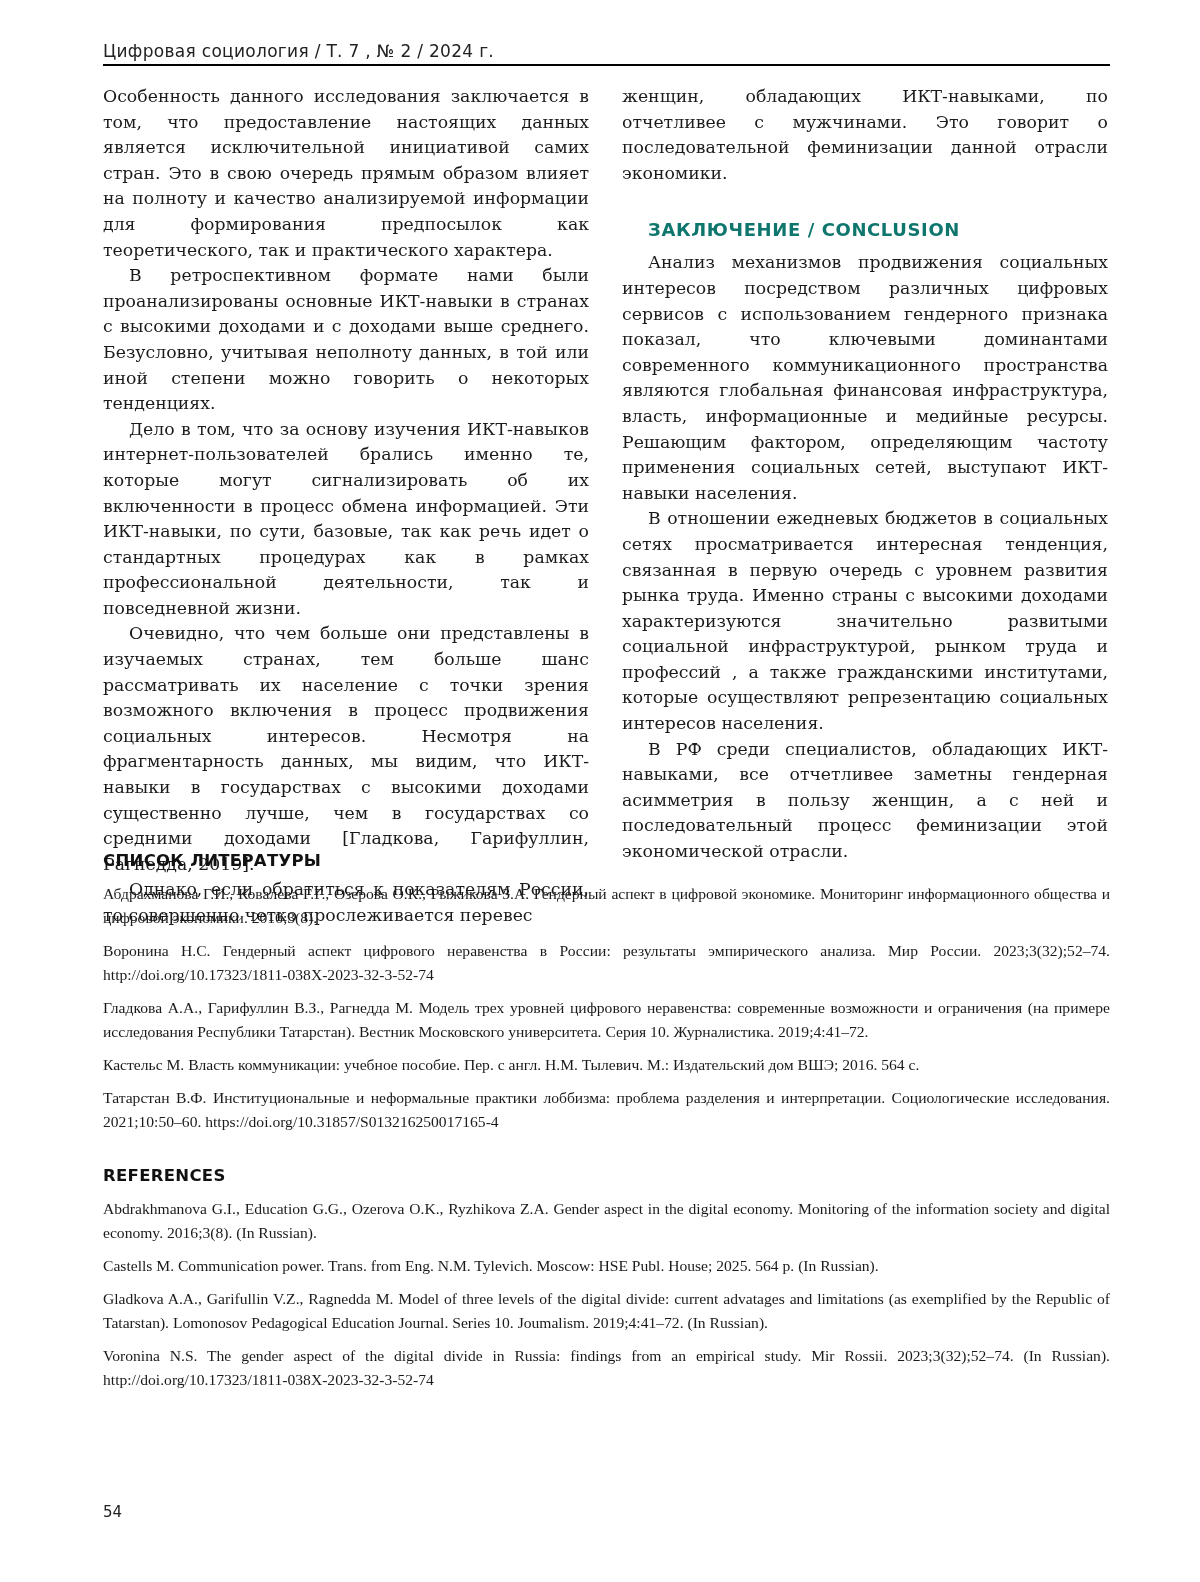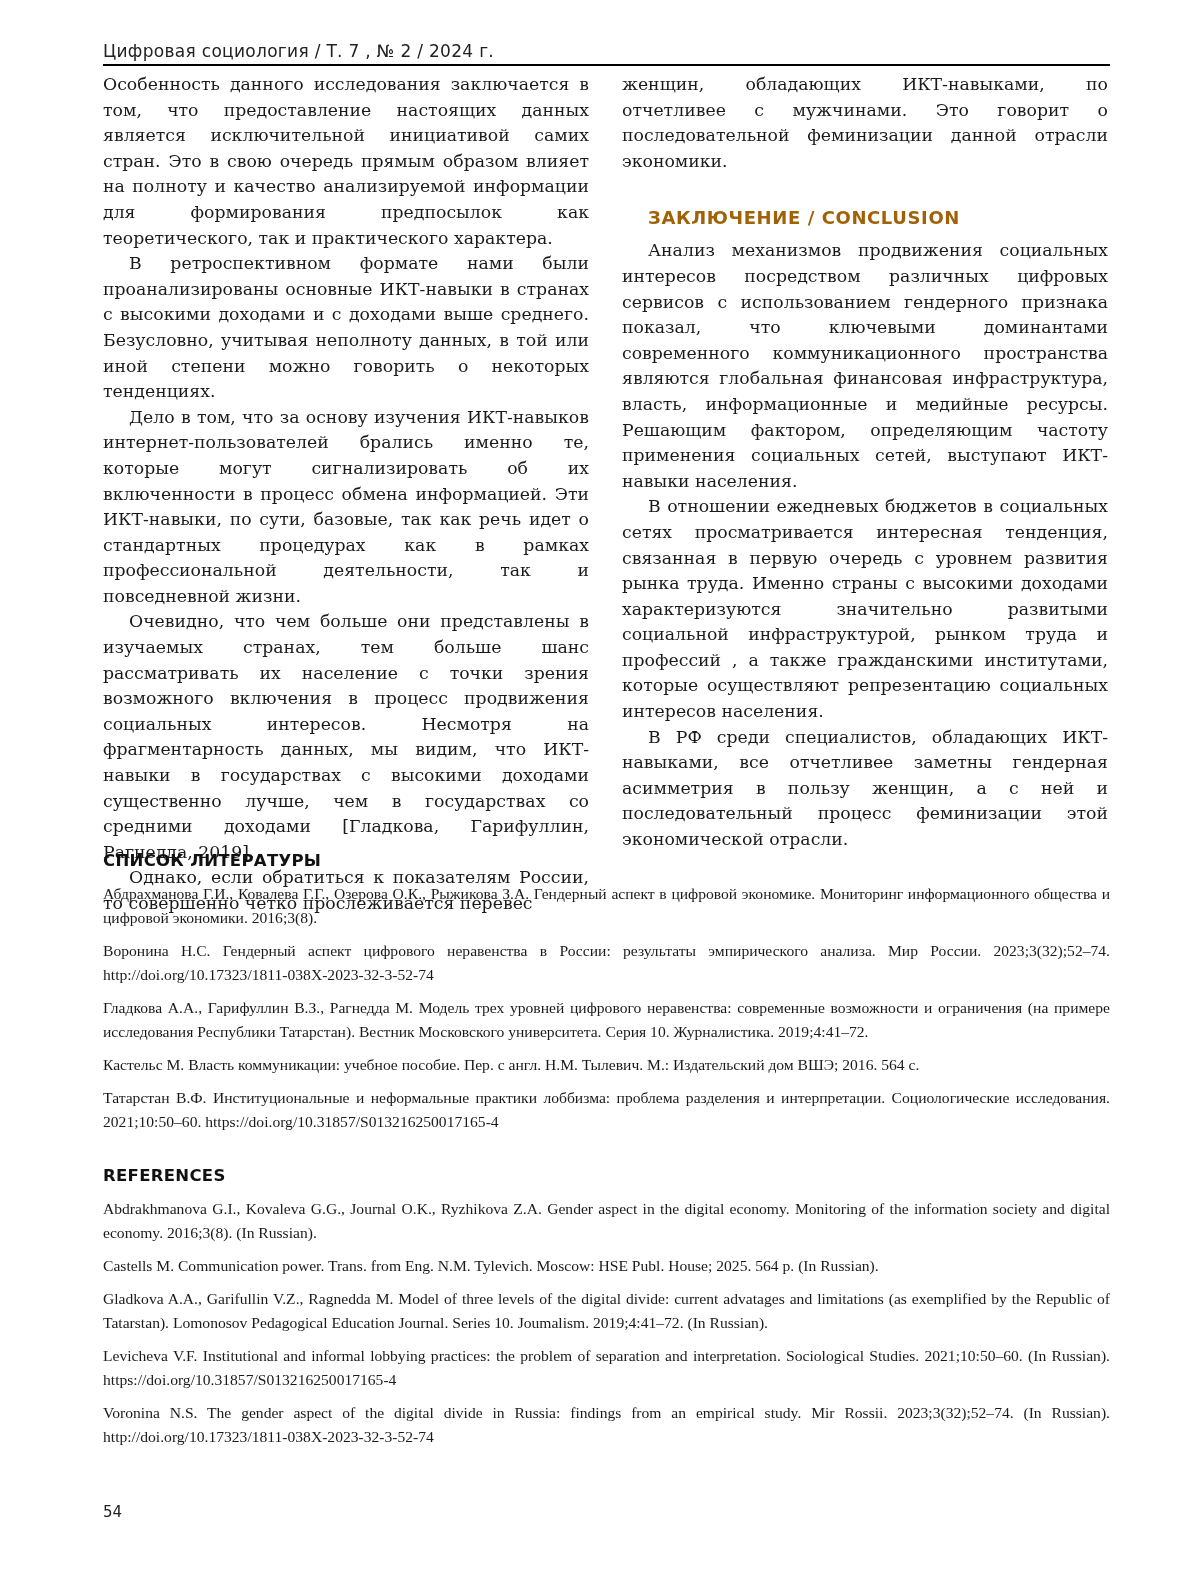--- a/index.html
+++ b/index.html
@@ -4,31 +4,31 @@
 <style>
   html, body { margin: 0; padding: 0; background: #ffffff; }
   body { width: 1200px; height: 1582px; position: relative; overflow: hidden; color: #1a1a1a; }
   .header {
     position: absolute; left: 103px; top: 40px; width: 1007px; height: 24px;
     border-bottom: 2px solid #000000;
     font-family: "DejaVu Sans", sans-serif; font-size: 17px; letter-spacing: 0.3px; color: #222;
     line-height: 22px;
   }
   .col {
-    position: absolute; top: 72px; width: 486px;
+    position: absolute; top: 84px; width: 486px;
     font-family: "DejaVu Serif", serif; font-size: 17.3px; line-height: 25.6px; color: #1a1a1a;
     text-align: justify;
   }
   .col.left { left: 103px; }
   .col.right { left: 622px; }
   .col p { margin: 0; text-indent: 26px; hyphens: manual; }
   .col p.noindent { text-indent: 0; }
   .section-title {
     font-family: "DejaVu Sans", sans-serif; font-weight: bold; font-size: 18px; letter-spacing: 0.6px;
-    margin: 32px 0 8px 26px; line-height: 24px; color: #a16207;
+    margin: 32px 0 8px 26px; line-height: 24px; color: #0f766e;
   }
   .refs { position: absolute; left: 103px; width: 1007px; font-family: "Liberation Serif", serif; font-size: 15.6px; line-height: 24px; color: #1a1a1a; }
   .refs.ru { top: 848px; }
   .refs.en { top: 1163px; }
   .refs h2 {
     font-family: "DejaVu Sans", sans-serif; font-weight: bold; font-size: 16.5px; margin: 0 0 8px 0; line-height: 26px; letter-spacing: 0.3px; color: #111;
   }
   .ref { margin: 0 0 9px 0; text-align: justify; }
   .ref .authors { }
   .page-number { position: absolute; left: 103px; top: 1503px; font-family: "DejaVu Sans", sans-serif; font-size: 15px; color: #222; }
@@ -60,20 +60,19 @@
   <h2>СПИСОК ЛИТЕРАТУРЫ</h2>
   <div class="ref"><span class="authors">Абдрахманова Г.И., Ковалева Г.Г., Озерова О.К., Рыжикова З.А.</span><span> Гендерный аспект в цифровой экономике. Мониторинг информационного общества и цифровой экономики. 2016;3(8).</span></div>
   <div class="ref"><span class="authors">Воронина Н.С.</span><span> Гендерный аспект цифрового неравенства в России: результаты эмпирического анализа. Мир России. 2023;3(32);52–74. http://doi.org/10.17323/1811-038X-2023-32-3-52-74</span></div>
   <div class="ref"><span class="authors">Гладкова А.А., Гарифуллин В.З., Рагнедда М.</span><span> Модель трех уровней цифрового неравенства: современные возможности и ограничения (на примере исследования Республики Татарстан). Вестник Московского университета. Серия 10. Журналистика. 2019;4:41–72.</span></div>
   <div class="ref"><span class="authors">Кастельс М.</span><span> Власть коммуникации: учебное пособие. Пер. с англ. Н.М. Тылевич. М.: Издательский дом ВШЭ; 2016. 564 с.</span></div>
   <div class="ref"><span class="authors">Татарстан В.Ф.</span><span> Институциональные и неформальные практики лоббизма: проблема разделения и интерпретации. Социологические исследования. 2021;10:50–60. https://doi.org/10.31857/S013216250017165-4</span></div>
 </div>
 
 <div class="refs en">
   <h2>REFERENCES</h2>
-  <div class="ref"><span class="authors">Abdrakhmanova G.I., Kovaleva G.G., Journal O.K., Ryzhikova Z.A.</span><span> Gender aspect in the digital economy. Monitoring of the information society and digital economy. 2016;3(8). (In Russian).</span></div>
+  <div class="ref"><span class="authors">Abdrakhmanova G.I., Education G.G., Ozerova O.K., Ryzhikova Z.A.</span><span> Gender aspect in the digital economy. Monitoring of the information society and digital economy. 2016;3(8). (In Russian).</span></div>
   <div class="ref"><span class="authors">Castells M.</span><span> Communication power. Trans. from Eng. N.M. Tylevich. Moscow: HSE Publ. House; 2025. 564 p. (In Russian).</span></div>
   <div class="ref"><span class="authors">Gladkova A.A., Garifullin V.Z., Ragnedda M.</span><span> Model of three levels of the digital divide: current advatages and limitations (as exemplified by the Republic of Tatarstan). Lomonosov Pedagogical Education Journal. Series 10. Joumalism. 2019;4:41–72. (In Russian).</span></div>
-  <div class="ref"><span class="authors">Levicheva V.F.</span><span> Institutional and informal lobbying practices: the problem of separation and interpretation. Sociological Studies. 2021;10:50–60. (In Russian). https://doi.org/10.31857/S013216250017165-4</span></div>
   <div class="ref"><span class="authors">Voronina N.S.</span><span> The gender aspect of the digital divide in Russia: findings from an empirical study. Mir Rossii. 2023;3(32);52–74. (In Russian). http://doi.org/10.17323/1811-038X-2023-32-3-52-74</span></div>
 </div>
 
 <div class="page-number">54</div>
 
 </body></html>

